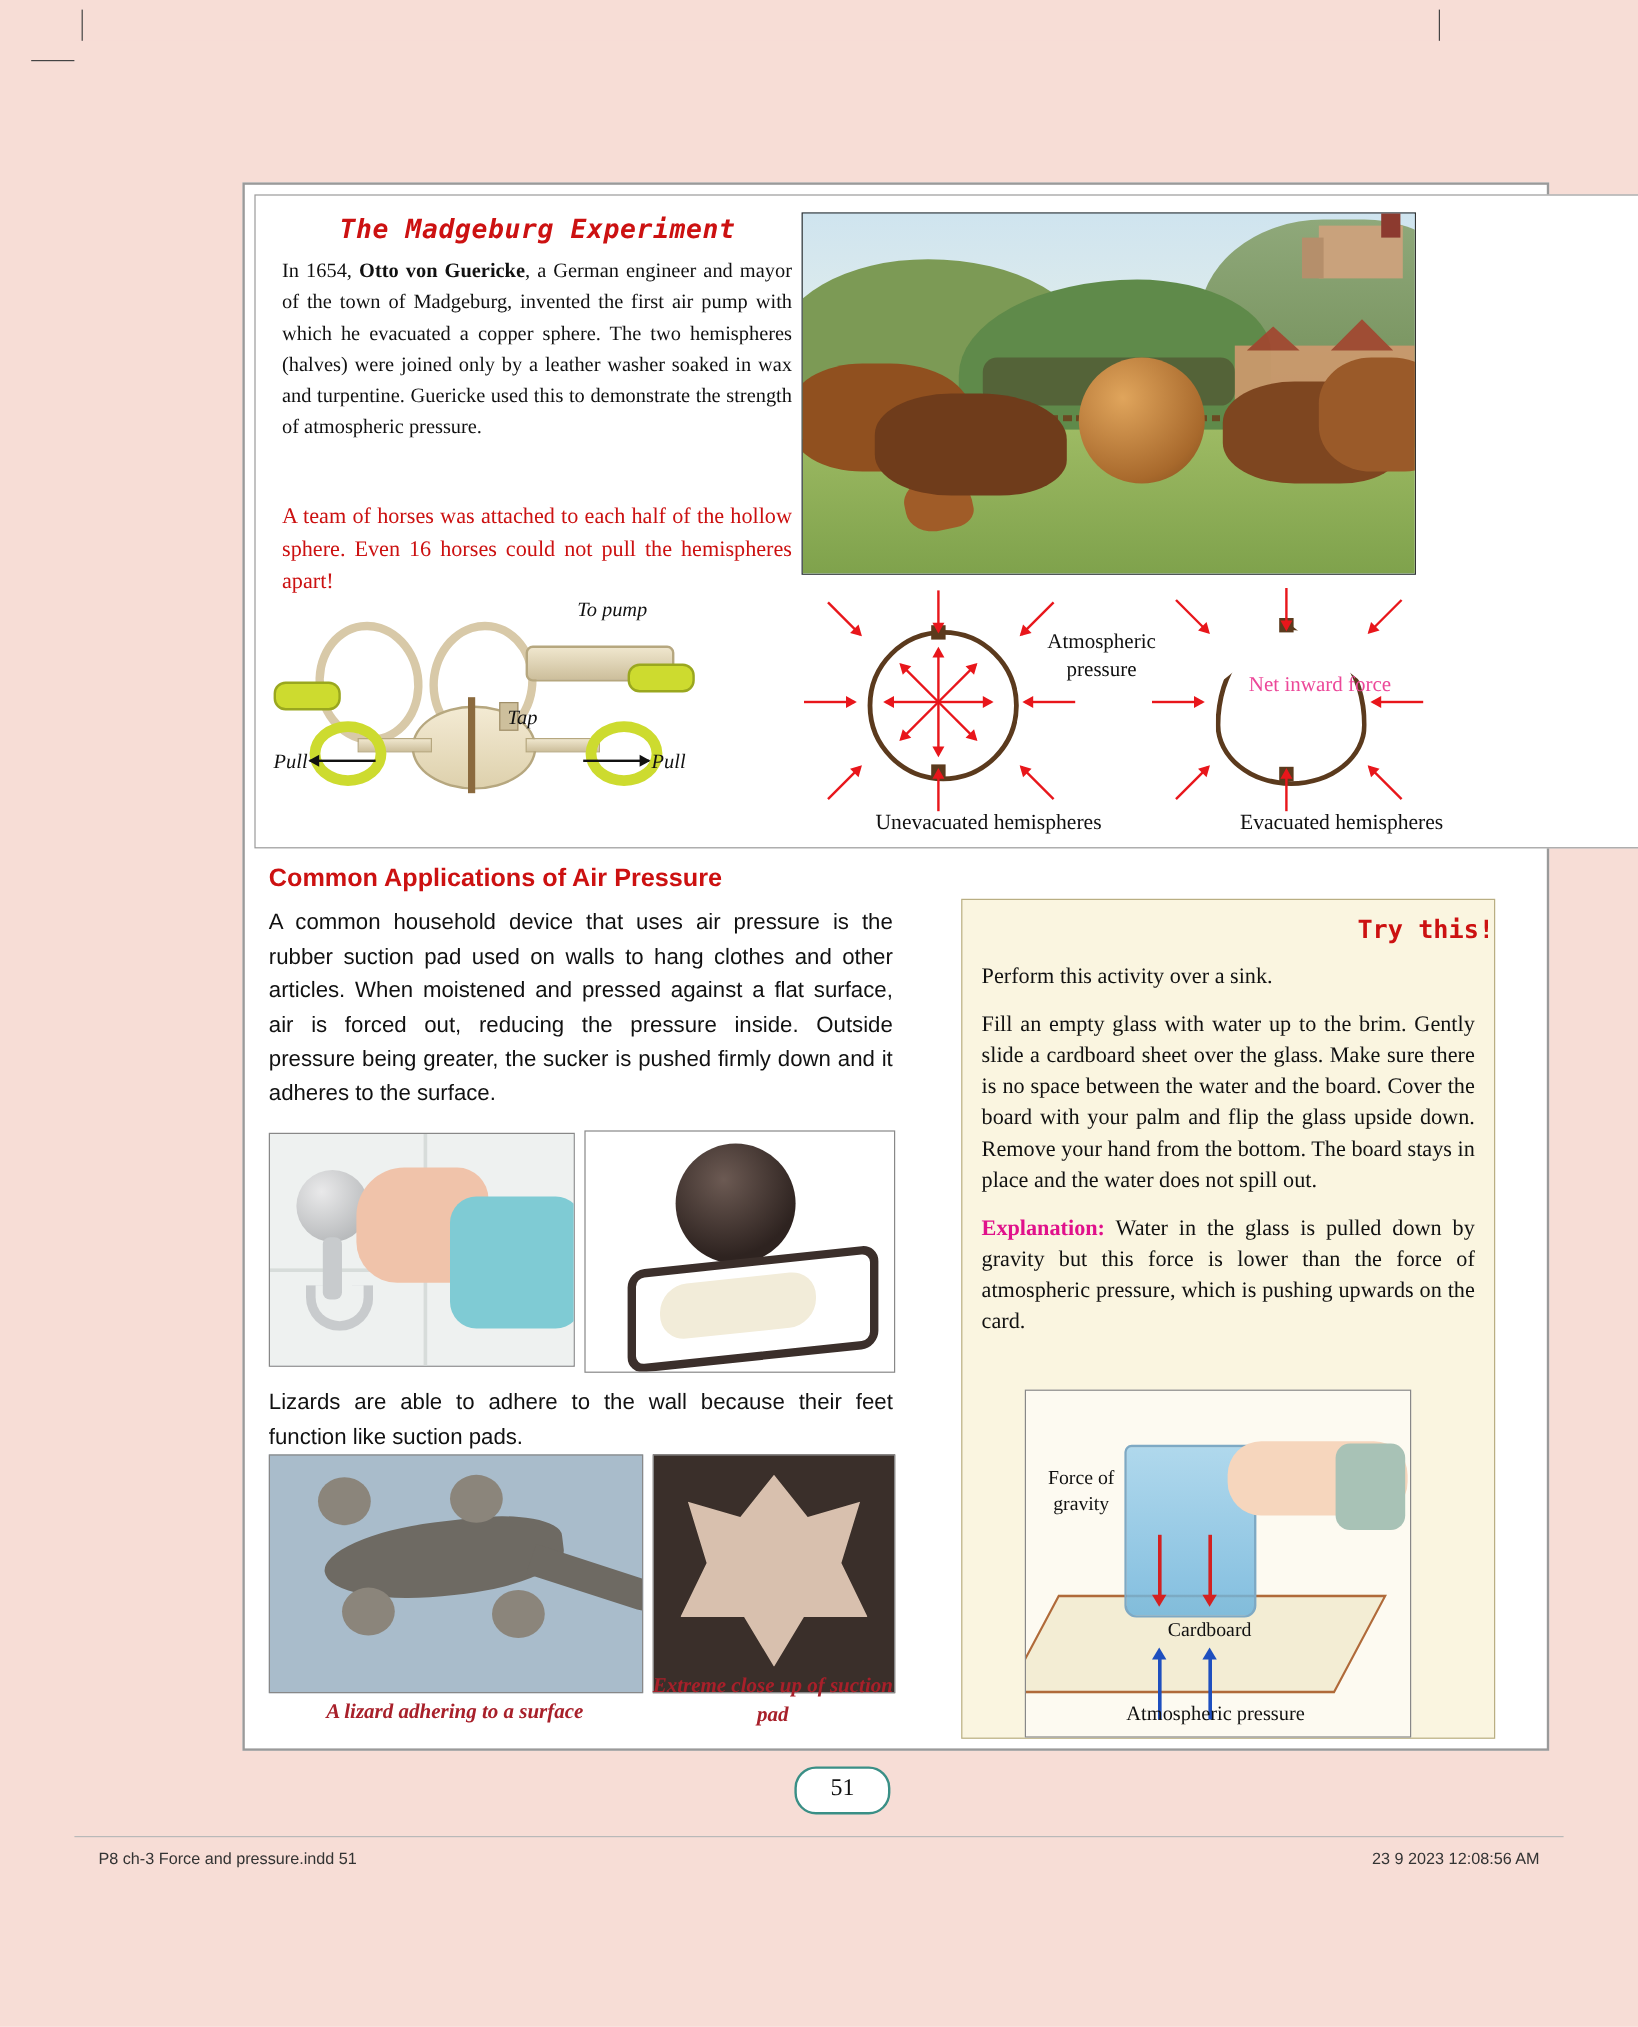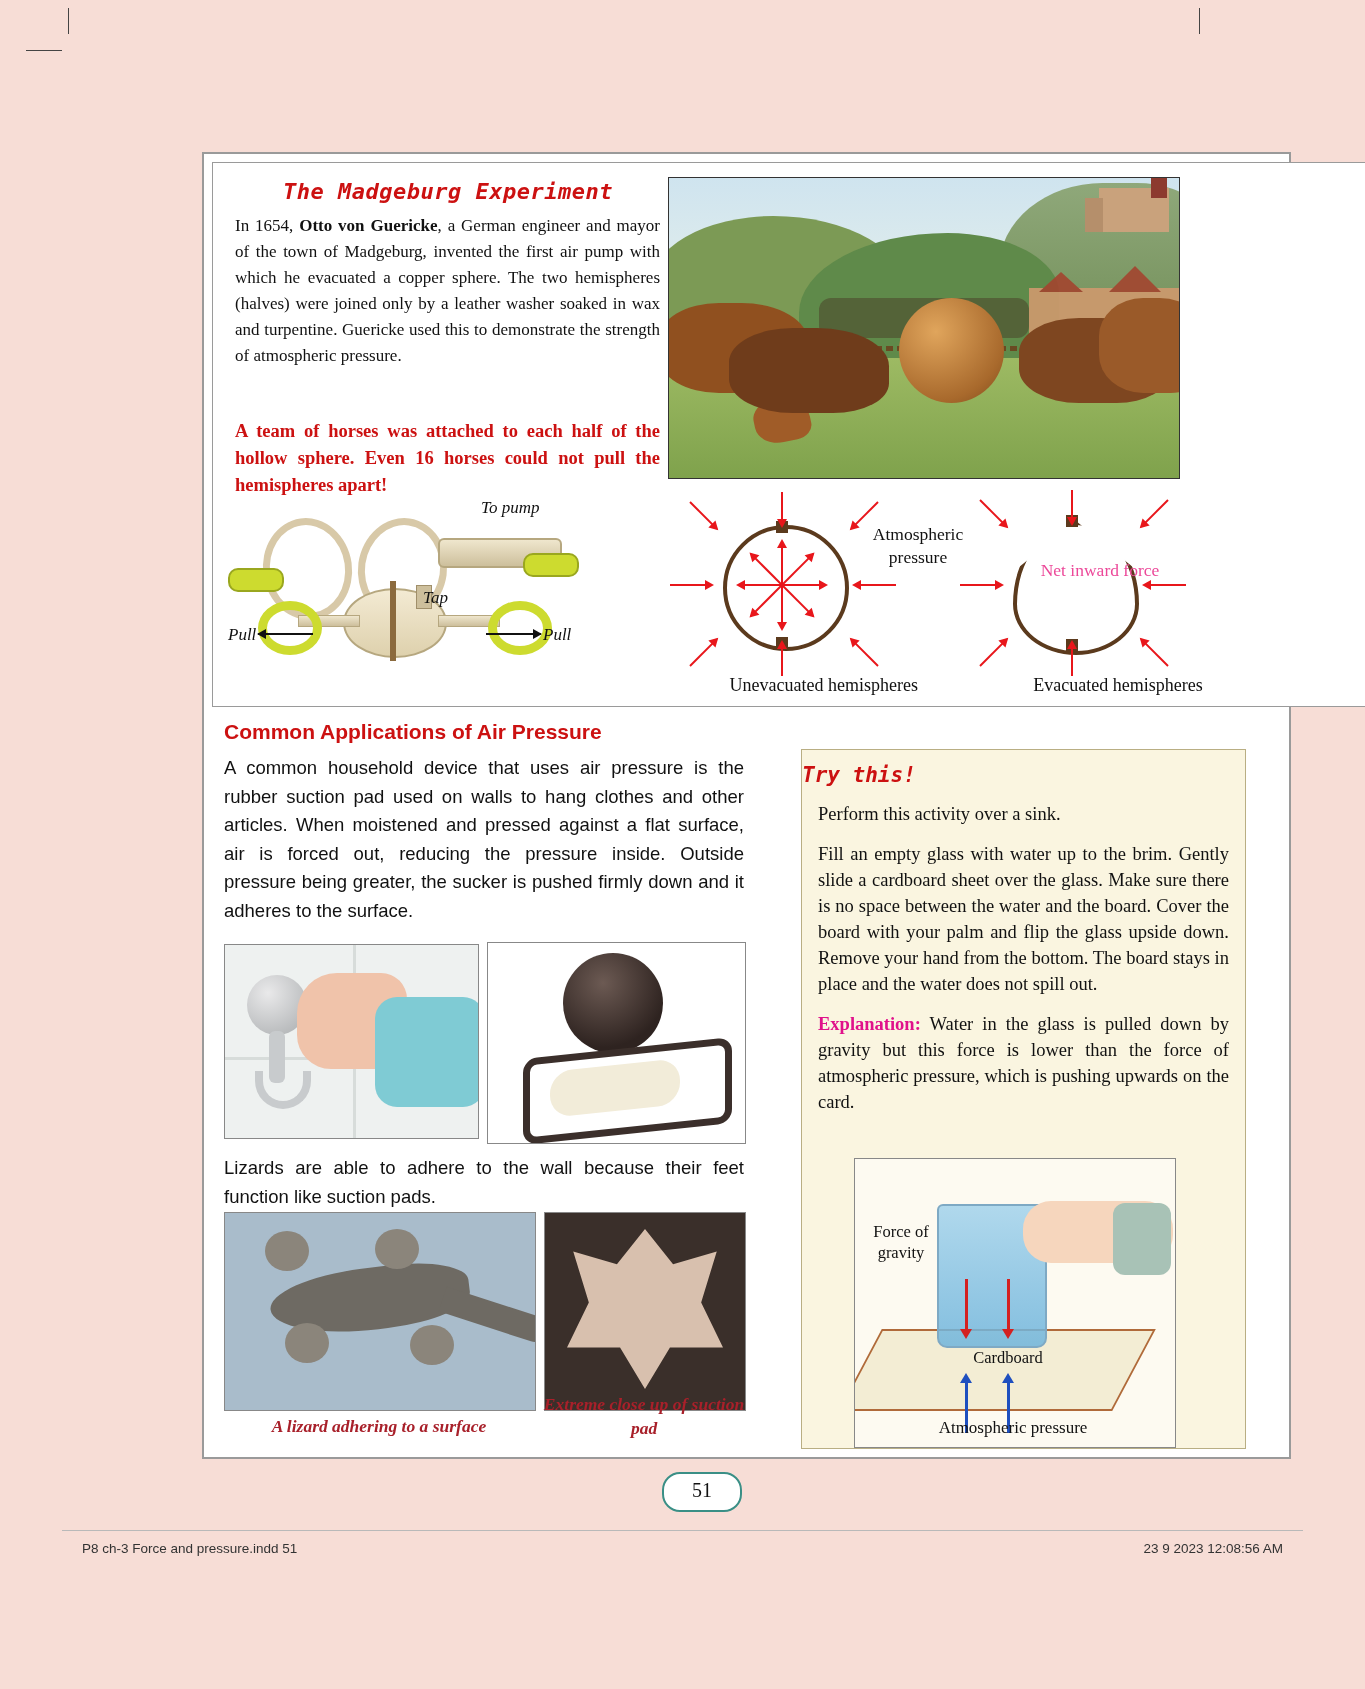--- a/index.html
+++ b/index.html
@@ -32,21 +32,21 @@
     font-style:italic;font-weight:bold;font-size:22px;color:#cc1111;
     letter-spacing:.5px;
   }
   .mad-para{
     position:absolute;left:22px;top:50px;width:425px;
     font-size:17px;line-height:26px;text-align:justify;color:#111;
   }
   .mad-para b{font-weight:bold;}
   .mad-red{
     position:absolute;left:22px;top:255px;width:425px;
-    font-size:18.5px;line-height:27px;font-weight:bold;color:#cc1111;
+    font-size:18.5px;line-height:27px;font-weight:normal;color:#cc1111;
     text-align:justify;
   }
   .hero-img{
     position:absolute;left:455px;top:14px;width:510px;height:300px;
     border:1px solid #333;overflow:hidden;background:#bcd9ea;
   }
   
   .sky{position:absolute;inset:0;background:linear-gradient(#cfe4ef,#eaf2ea 55%,#cfe0b0 60%,#cfe0b0 100%);}
   .hill-left{position:absolute;left:-20px;top:38px;width:260px;height:150px;background:#7c9a55;border-radius:55% 60% 0 0;}
   .hill-mid{position:absolute;left:130px;top:55px;width:260px;height:140px;background:#5f8a4a;border-radius:60% 45% 0 0;}
@@ -166,22 +166,22 @@
     position:absolute;left:336px;top:1238px;width:208px;text-align:center;
     font-style:italic;font-weight:bold;font-size:17.5px;color:#a8202a;line-height:24px;
   }
 
   
   .try-box{
     position:absolute;left:597px;top:595px;width:445px;height:700px;
     background:#faf5e0;border:1px solid #b9ae83;box-sizing:border-box;
   }
   .try-title{
-    text-align:left;margin-top:13px;
-    font-family:"DejaVu Sans Mono", monospace;font-style:italic;font-weight:bold;
+    text-align:right;margin-top:13px;
+    font-family:"DejaVu Sans Mono", monospace;font-weight:bold;
     font-size:21px;color:#cc1111;
   }
   .try-p{margin:14px 16px 0 16px;font-size:18.5px;line-height:26px;text-align:justify;color:#111;}
   .try-p b{color:#e0118b;}
   .try-fig{
     position:absolute;left:52px;top:408px;width:320px;height:288px;
     border:1px solid #888;background:#fdfaf1;overflow:hidden;
   }
   .tf-card{position:absolute;left:5px;top:170px;width:270px;height:78px;background:#f3edd4;border:2px solid #b06a3a;transform:skew(-28deg,0deg);}
   .tf-glass{position:absolute;left:82px;top:45px;width:106px;height:140px;background:linear-gradient(rgba(150,205,235,.75),rgba(110,180,220,.85));border:2px solid #7ea9c4;border-radius:6px 6px 10px 10px;}

